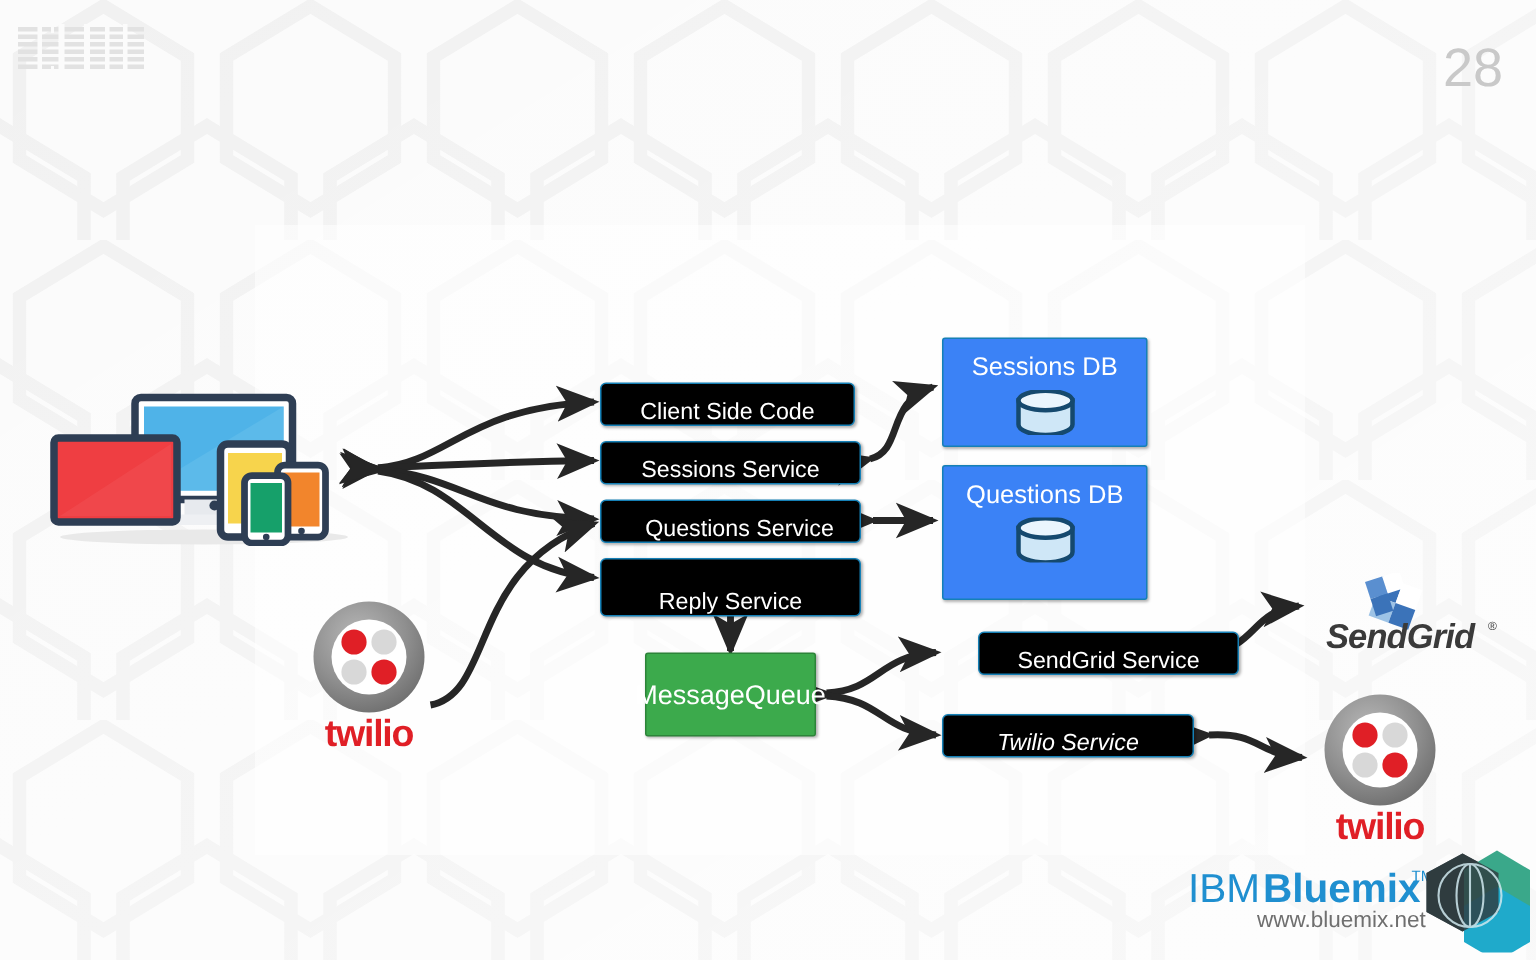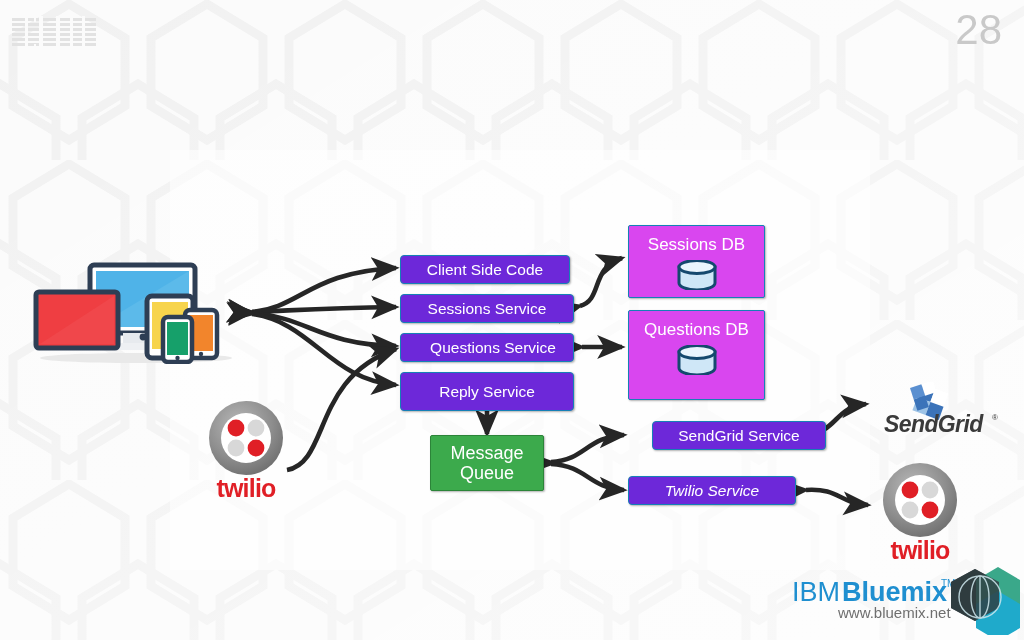--- a/index.html
+++ b/index.html
@@ -9,52 +9,53 @@
     font-family:"Liberation Sans", sans-serif;
   }
   #slide{position:absolute;left:0;top:0;width:1024px;height:640px;overflow:hidden;}
 
   
   .bg-hex{position:absolute;left:0;top:0;width:1024px;height:640px;z-index:0;}
 
   
   .ibm-logo{position:absolute;left:12px;top:16px;width:84px;height:34px;z-index:3;}
   .page-num{
-    position:absolute;right:22px;top:6px;z-index:3;
-    font-size:42px;color:#c9c9c9;font-weight:400;letter-spacing:0px;
+    position:absolute;right:22px;top:24px;z-index:3;
+    font-size:36px;color:#c9c9c9;font-weight:400;letter-spacing:0px;
     font-family:"Liberation Sans", sans-serif;
   }
   .slide-title{
     position:absolute;left:92px;top:80px;z-index:3;
     font-size:44px;font-weight:bold;color:#404040;letter-spacing:-0.5px;
     font-family:"Liberation Sans", sans-serif;
   }
   .arrows{position:absolute;left:0;top:0;width:1024px;height:640px;z-index:2;pointer-events:none;}
 
   
   .node{
     position:absolute;z-index:4;box-sizing:border-box;
     display:flex;align-items:center;justify-content:center;
     color:#ffffff;text-align:center;line-height:1.12;
     font-family:"Liberation Sans", sans-serif;
   }
   .svc{
-    background:#6d28d9;border:1px solid #1580b6;border-radius:4px;
+    background:#000000;border:1px solid #1580b6;border-radius:4px;
     font-size:15.5px;
     box-shadow:1px 1px 2px rgba(0,0,0,0.30);
+    align-items:flex-end;
   }
   .db{
-    background:#d946ef;border:1px solid #1580b6;border-radius:2px;
+    background:#3b82f6;border:1px solid #1580b6;border-radius:2px;
     flex-direction:column;justify-content:flex-start;padding-top:9px;
     font-size:17px;
     box-shadow:1px 1px 2px rgba(0,0,0,0.30);
   }
   .mq{
     background:#3caa4c;border:1px solid #2c8439;border-radius:2px;
-    font-size:18px;flex-direction:column;
+    font-size:18px;
     box-shadow:1px 1px 2px rgba(0,0,0,0.30);
   }
   .db-icon{margin-top:6px;}
 
   
   .devices{position:absolute;left:28px;top:252px;width:215px;height:112px;z-index:4;}
 
   
   .twilio-logo{position:absolute;z-index:4;}
   .sendgrid-logo{position:absolute;left:884px;top:382px;width:120px;height:56px;z-index:4;}

